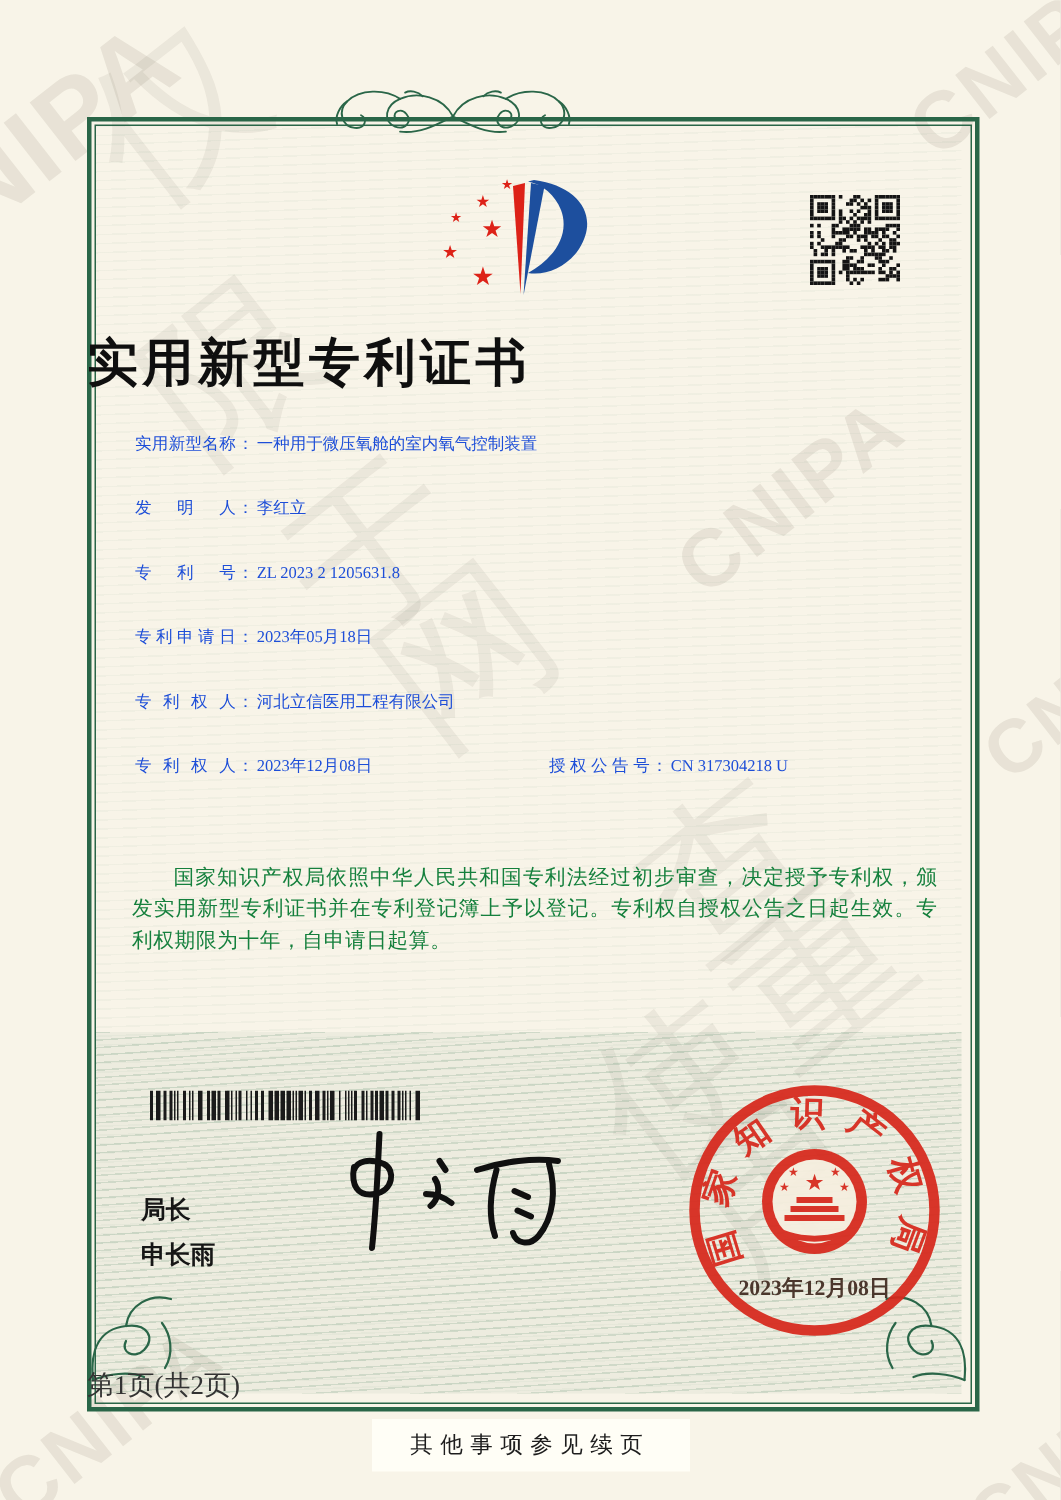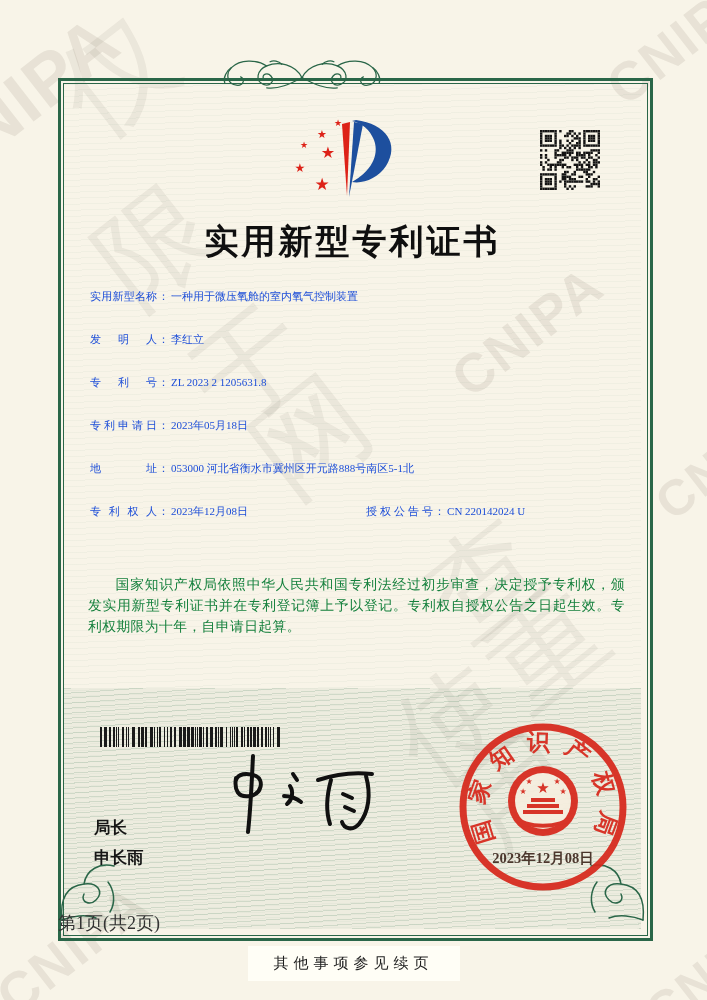--- a/index.html
+++ b/index.html
@@ -20,33 +20,33 @@
   .cert-bg-bottom{position:absolute;left:64px;top:688px;width:577px;height:241px;z-index:1;
            background:rgba(96,140,110,0.07);}
   .cert-bg-bottom::after{content:'';position:absolute;inset:0;
            background:repeating-linear-gradient(176deg,rgba(74,130,96,0.18) 0 1px,rgba(0,0,0,0) 1px 5px);}
   .orn{position:absolute;z-index:2;}
   .orn path{stroke:#2a6648;stroke-width:1.5;fill:none;stroke-linecap:round;}
   
   .cert-no{position:absolute;left:94px;top:116px;z-index:3;font-size:16px;color:#2f2f2f;letter-spacing:1px;}
   .logo{position:absolute;left:288px;top:110px;z-index:3;}
   .qr{position:absolute;left:540px;top:130px;z-index:3;}
-  .title{position:absolute;left:58px;width:589px;top:219px;z-index:3;text-align:center;
+  .title{position:absolute;left:58px;width:589px;top:219px;z-index:3;text-align:left;
          font-size:34px;font-weight:700;letter-spacing:3px;color:#0f0f0f;}
   .fields{position:absolute;left:90px;top:286px;width:535px;z-index:3;font-size:11px;color:#1d4ed8;}
   .frow{margin-bottom:22px;line-height:21px;position:relative;height:21px;}
   .flabel{display:inline-block;width:6.1em;text-align:justify;text-align-last:justify;}
   .fcolon{margin:0 2px 0 1px;}
   .grp2{position:absolute;left:276px;top:0;}
   .paras{position:absolute;left:88px;top:574px;width:537px;z-index:3;}
   .paras p{margin:0 0 7px 0;text-indent:2em;text-align:justify;font-size:13.8px;
            line-height:21px;color:#15803d;letter-spacing:0.4px;}
   .barcode{position:absolute;left:100px;top:727px;z-index:3;}
   .signer{position:absolute;left:94px;top:792px;z-index:3;font-family:"Liberation Sans",sans-serif;
-          font-size:16.5px;font-weight:600;color:#161616;line-height:30px;margin-top:20px;}
+          font-size:16.5px;font-weight:600;color:#161616;line-height:30px;}
   .signature{position:absolute;left:198px;top:750px;z-index:4;}
   .signature path{stroke:#101010;stroke-width:4;fill:none;stroke-linecap:round;stroke-linejoin:round;}
   .seal{position:absolute;left:452px;top:716px;z-index:5;opacity:0.93;}
   .page-info{position:absolute;left:58px;width:589px;top:911px;z-index:3;text-align:left;
              font-size:18px;color:#333;}
   .note{position:absolute;left:50%;top:946px;transform:translateX(-50%);z-index:3;
         background:#fffef6;padding:8px 26px;font-size:15px;color:#1d1d1d;letter-spacing:5px;white-space:nowrap;}
 </style>
 </head>
 <body>
@@ -421,28 +421,28 @@
     <div class="frow">
       <span class="flabel">发明人</span><span class="fcolon">：</span><span class="fval">李红立</span>
     </div>
     <div class="frow">
       <span class="flabel">专利号</span><span class="fcolon">：</span><span class="fval">ZL 2023 2 1205631.8</span>
     </div>
     <div class="frow">
       <span class="flabel">专利申请日</span><span class="fcolon">：</span><span class="fval">2023年05月18日</span>
     </div>
     <div class="frow">
-      <span class="flabel">地址</span><span class="fcolon">：</span><span class="fval">053000 河北省衡水市冀州区开元路888号南区5-1北</span>
+      <span class="flabel">专利权人</span><span class="fcolon">：</span><span class="fval">河北立信医用工程有限公司</span>
     </div>
     <div class="frow">
       <span>
         <span class="flabel">专利权人</span><span class="fcolon">：</span><span class="fval">2023年12月08日</span>
       </span>
       <span class="grp2">
-        <span class="flabel">授权公告号</span><span class="fcolon">：</span><span class="fval">CN 220142024 U</span>
+        <span class="flabel">授权公告号</span><span class="fcolon">：</span><span class="fval">CN 317304218 U</span>
       </span>
     </div>
   </div>
 
   <div class="paras">
     <p>国家知识产权局依照中华人民共和国专利法经过初步审查，决定授予专利权，颁发实用新型专利证书并在专利登记簿上予以登记。专利权自授权公告之日起生效。专利权期限为十年，自申请日起算。</p>
   </div>
 
   <svg class="barcode" id="barcode-svg" width="182" height="20" viewBox="0 0 182 20">
       <rect x="0" y="0" width="2" height="20" fill="#1a1a1a"></rect>

